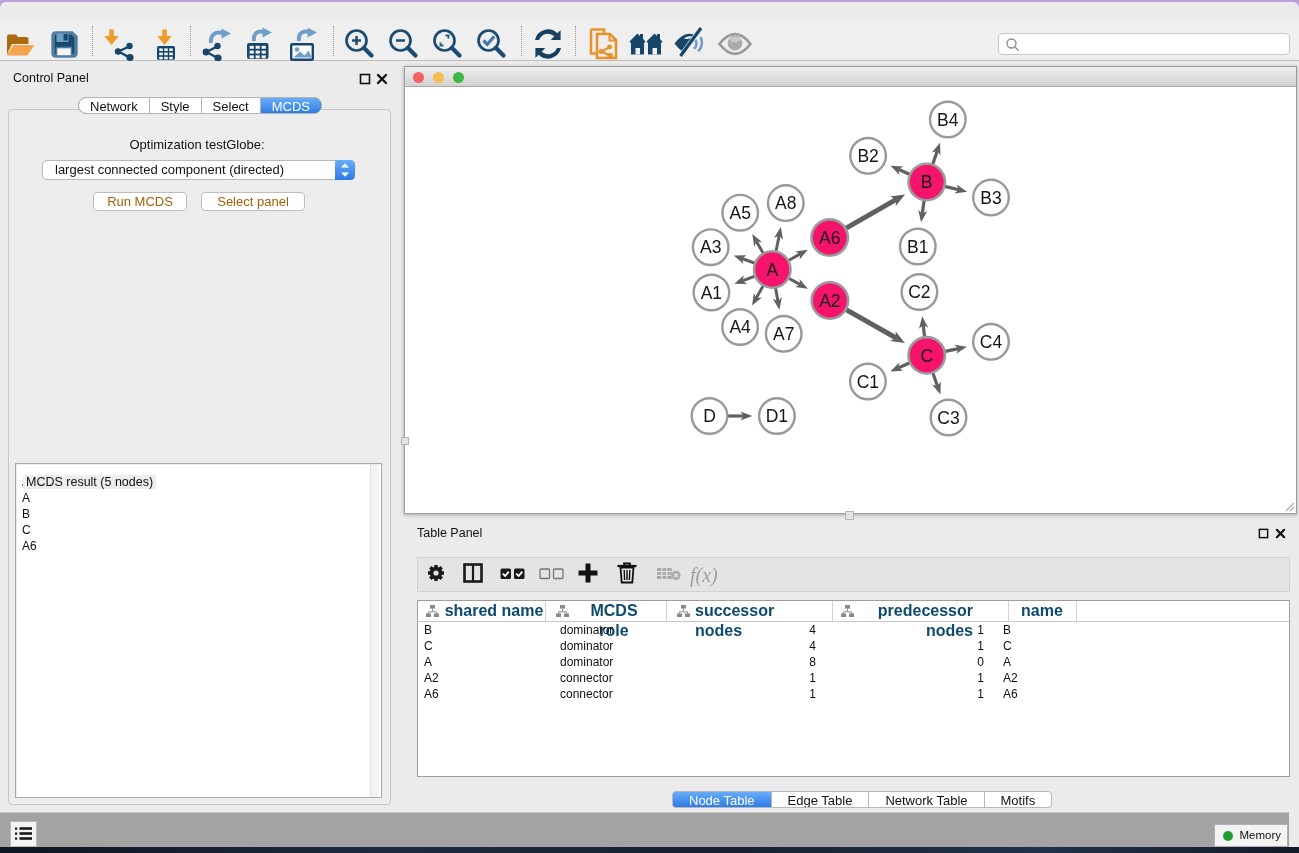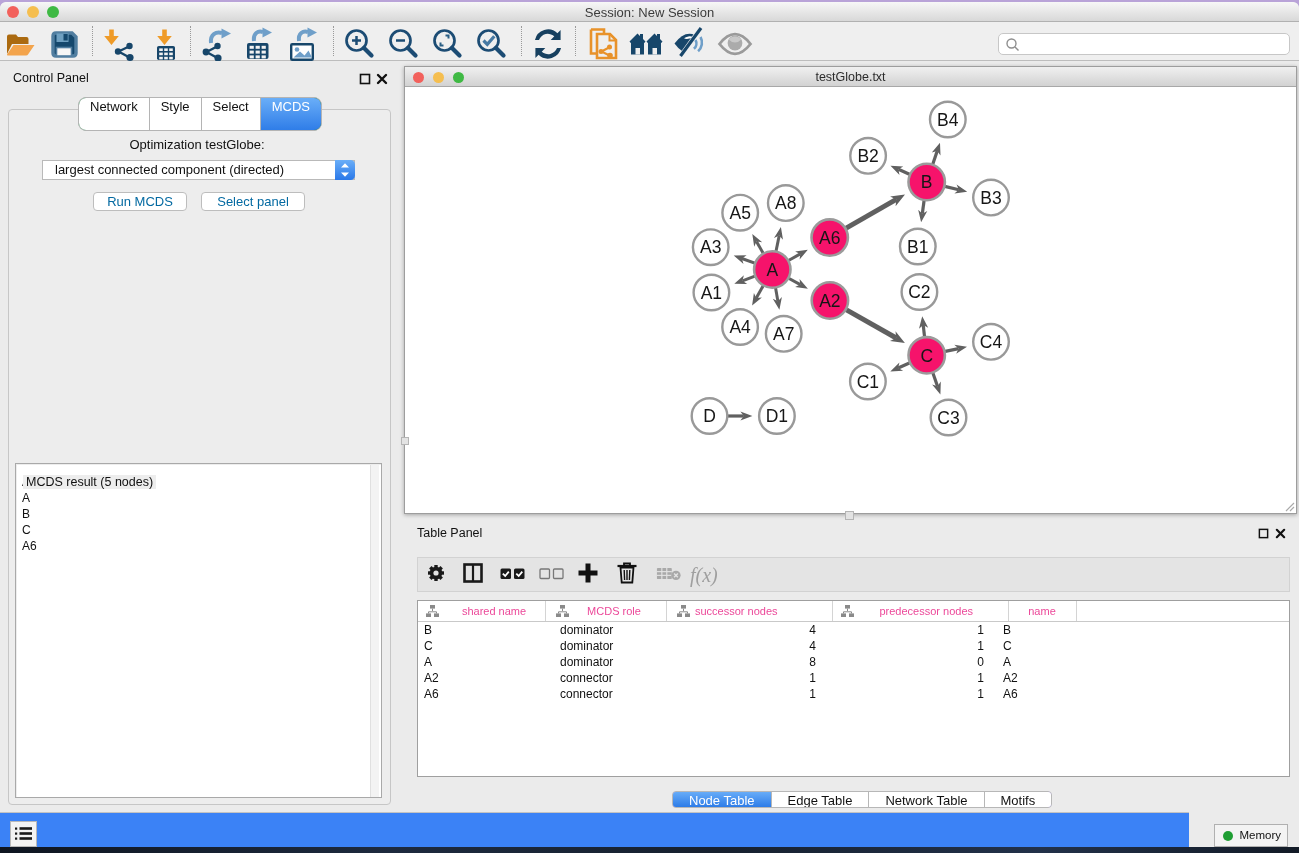--- a/index.html
+++ b/index.html
@@ -6,54 +6,48 @@
 .app { position:absolute; left:0; top:2px; width:1299px; height:845px; background:#ebebeb; border-radius:6px 6px 0 0; overflow:hidden; }
 .titlebar { position:absolute; left:0; top:0; width:100%; height:20px; background:linear-gradient(#f7f7f7,#d8d8d8); border-bottom:1px solid #b1b1b1; border-radius:6px 6px 0 0; }
 .titlebar .tl { position:absolute; top:4px; width:12px; height:12px; border-radius:50%; }
 .title-text { position:absolute; top:2.5px; width:100%; text-align:center; font-size:13px; color:#3c3c3c; }
 .toolbar { position:absolute; left:0; top:20px; width:100%; height:39px; background:#efefef; border-bottom:1px solid #bdbdbd; }
 .sep { position:absolute; top:4px; height:30px; width:0; border-left:1px dotted #9a9a9a; }
 .searchbox { position:absolute; left:998px; top:11px; width:292px; height:22px; background:#fff; border:1px solid #c7c7c7; border-radius:5px; }
 .content { position:absolute; left:0; top:59px; width:1299px; height:751px; background:#ebebeb; }
 .panel-title { font-size:12.5px; color:#111;text-align:right; }
 .cp-body { position:absolute; left:8px; top:48px; width:383px; height:696px; background:#ededed; border:1px solid #c6c6c6; border-radius:4px; }
-.tabs { position:absolute; left:78px; top:36px; height:34px; display:flex; border-radius:8px; overflow:hidden; border:1px solid #b4b4b4; background:#15803d; }
+.tabs { position:absolute; left:78px; top:36px; height:17px; display:flex; border-radius:8px; overflow:hidden; border:1px solid #b4b4b4; background:#15803d; }
 .tab { font-size:13px; color:#111; padding:0 11px; border-right:1px solid #b4b4b4; background:#fff; line-height:17px; }
 .tab.sel { background:linear-gradient(#6aaef8,#2f7de8); color:#fff; border-right:none; }
 .opt-label { position:absolute; left:0; top:76px; width:394px; text-align:center; font-size:13px; color:#111; }
-.dropdown { position:absolute; left:42px; top:99px; width:313px; height:20px; background:#fff; border:1px solid #b9b9b9; border-radius:0; font-size:13px; color:#111; line-height:18px; padding-left:12px; }
+.dropdown { position:absolute; left:42px; top:99px; width:313px; height:20px; background:#fff; border:1px solid #b9b9b9; border-radius:5px; font-size:13px; color:#111; line-height:18px; padding-left:12px; }
 .spinner { position:absolute; right:-1px; top:-1px; width:20px; height:20px; border-radius:0 4.5px 4.5px 0; background:linear-gradient(#6aaef8,#2a78e8); }
-.btn { position:absolute; height:19px; background:#fff; border:1px solid #bdbdbd; border-radius:4px; font-size:13px; color:#0369a1; text-align:center; line-height:17px; }
+.btn { position:absolute; height:19px; background:#fff; border:1px solid #bdbdbd; border-radius:4px; font-size:13px; color:#a16207; text-align:center; line-height:17px; }
 .groupbox { position:absolute; left:15px; top:402px; width:367px; height:335px; border:1px solid #a9a9a9; }
 .grouplabel { position:absolute; left:7px; top:-8px; background:#ededed; padding:0 3px; font-size:12.5px; color:#111;margin-top:19px; }
 .listarea { position:absolute; left:1px; top:1px; width:364px; height:332px; background:#fff; }
 .listarea div.li { font-size:12px; color:#111; padding-left:5px; height:16px; line-height:16px; }
 .scrolltrack { position:absolute; right:2px; top:0px; width:9px; height:332px; background:#f3f3f3; border-left:1px solid #e0e0e0; }
 .win { position:absolute; left:404px; top:5px; width:893px; height:448px; background:#fff; border:1px solid #9d9d9d; box-shadow:0 1px 4px rgba(0,0,0,0.3); }
 .win-tb { position:absolute; left:0; top:0; width:100%; height:20px; background:linear-gradient(#f0f0f0,#d2d2d2); border-bottom:1px solid #a8a8a8; }
 .win-tb .tl { position:absolute; top:4.5px; width:11px; height:11px; border-radius:50%; }
 .win-title { position:absolute; top:3px; width:100%; text-align:center; font-size:12.5px; color:#2c2c2c; }
 .tp-toolbar { position:absolute; left:417px; top:496px; width:873px; height:35px; background:#e4e4e4; border:1px solid #d2d2d2; }
 .tablebox { position:absolute; left:417px; top:539px; width:873px; height:177px; background:#fff; border:1px solid #9f9f9f; }
-.th { position:absolute; top:0; height:20px; border-right:1px solid #d4d4d4; font-size:11px; color:#ec4899; }
+.th { position:absolute; top:0; height:20px; border-right:1px solid #d4d4d4; font-size:16px; color:#0c4a6e;font-weight:bold; }
 .trow { position:absolute; font-size:12px; color:#111; height:16px; line-height:16px; }
 .bottomtabs { position:absolute; left:672px; top:730px; height:17px; display:flex; border:1px solid #b7b7b7; border-radius:4px; overflow:hidden; background:#c4b5fd;text-align:right; }
 .btab { font-size:13px; color:#111; padding:0 16px; border-right:1px solid #b7b7b7; background:#fff; line-height:17px; }
 .btab.sel { background:linear-gradient(#67acf8,#2d7ce8); color:#fff; }
-.statusbar { position:absolute; left:0; top:810px; width:1189px; height:35px; background:#3b82f6; border-top:1px solid #c3c3c3; }
+.statusbar { position:absolute; left:0; top:810px; width:1289px; height:35px; background:#a3a3a3; border-top:1px solid #c3c3c3; }
 .deskbottom { position:absolute; left:0; top:847px; width:1299px; height:6px; background:linear-gradient(90deg,#0e1520,#1d2a3e 30%,#16202e 55%,#223149 80%,#121a26); }
 </style></head><body>
 <div class="deskbottom"></div>
 <div class="app">
-<div class="titlebar">
- <div class="tl" style="left:7px;background:#f2615c;"></div>
- <div class="tl" style="left:27px;background:#f5be4f;"></div>
- <div class="tl" style="left:47px;background:#3fb944;"></div>
- <div class="title-text">Session: New Session</div>
-</div>
 <div class="toolbar">
 <div class="sep" style="left:92px"></div>
       <div class="sep" style="left:190px"></div>
       <div class="sep" style="left:333px"></div>
       <div class="sep" style="left:521px"></div>
       <div class="sep" style="left:575px"></div>
 <svg style="position:absolute;left:2px;top:4px" width="36" height="36" viewBox="0 0 36 36">
  <path d="M5 28 V10.5 q0-2 2-2 h7 l2 2.5 h8.5 q2 0 2 2 V18 H10 z" fill="#ab6a10"></path>
  <path d="M5 28.5 L11.5 19 h21 L26 28.5 q-0.5 1-2 1 H6 q-1.5 0-1-1.5 z" fill="#f3a44c"></path>
 </svg>
@@ -229,21 +223,20 @@
   <div class="scrolltrack"></div>
  </div>
  <div class="grouplabel">MCDS result (5 nodes)</div>
 </div>
 
 <div class="win">
  <div class="win-tb">
   <div class="tl" style="left:8px;background:#f2615c;"></div>
   <div class="tl" style="left:28px;background:#f5be4f;"></div>
   <div class="tl" style="left:48px;background:#3fb944;"></div>
-  <div class="win-title">testGlobe.txt</div>
  </div>
 <svg width="891" height="424" viewBox="405 88 891 424" style="position:absolute;left:0px;top:21px">
 <line x1="756.9" y1="275.3" x2="742.4" y2="280.8" stroke="#606060" stroke-width="3.0"></line>
 <polygon points="734.3,283.8 743.9,275.3 742.4,280.8 747.2,283.9" fill="#606060"></polygon>
 <line x1="756.8" y1="263.9" x2="741.9" y2="258.5" stroke="#606060" stroke-width="3.0"></line>
 <polygon points="733.7,255.5 746.6,255.3 741.9,258.5 743.5,263.9" fill="#606060"></polygon>
 <line x1="764.2" y1="283.9" x2="756.3" y2="298.1" stroke="#606060" stroke-width="3.0"></line>
 <polygon points="752.1,305.6 753.9,292.9 756.3,298.1 761.9,297.4" fill="#606060"></polygon>
 <line x1="764.2" y1="255.1" x2="756.5" y2="241.6" stroke="#606060" stroke-width="3.0"></line>
 <polygon points="752.3,234.0 762.2,242.2 756.5,241.6 754.2,246.7" fill="#606060"></polygon>

